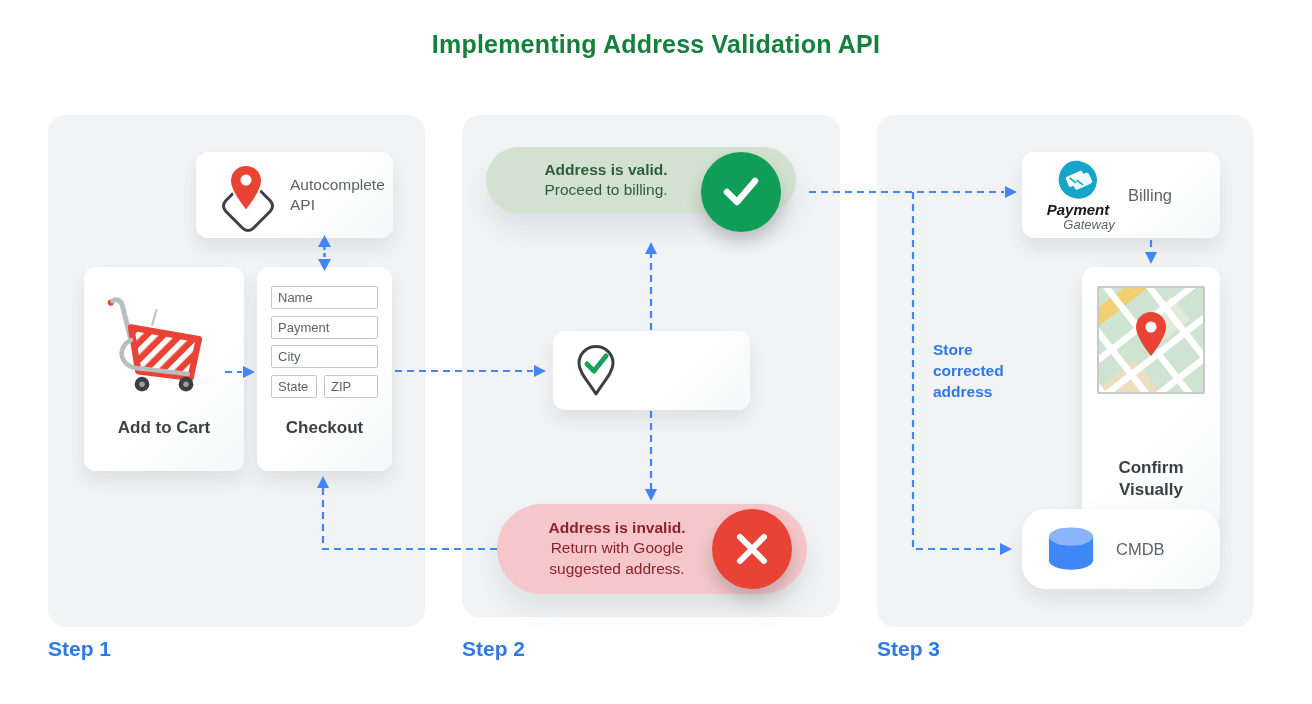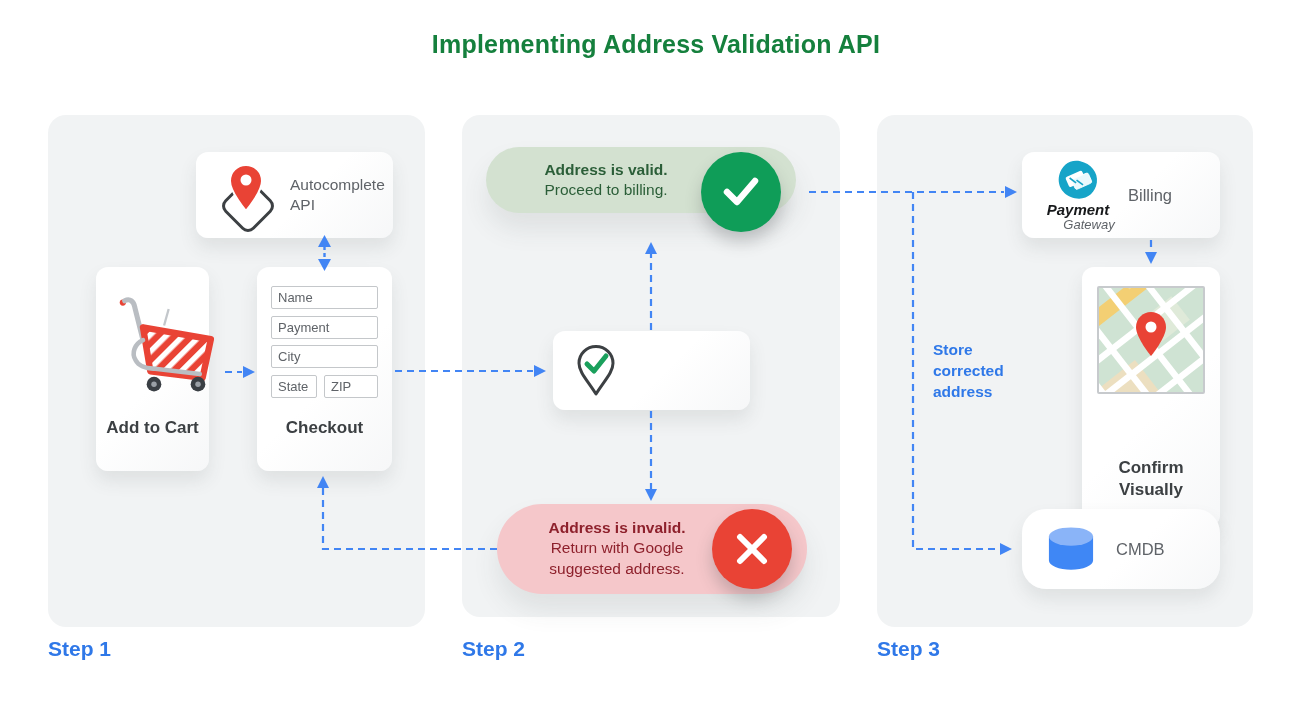--- a/index.html
+++ b/index.html
@@ -108,21 +108,21 @@
     <div style="margin-left:22px;" class="icon-autocomplete">
       <div class="diamond"></div>
       <svg class="pin-overlay" width="34" height="48" viewBox="0 0 34 48">
         <path d="M17 1C8 1 1 8 1 17c0 11 16 30 16 30s16-19 16-30C33 8 26 1 17 1Z" fill="#e94335" stroke="#ffffff" stroke-width="2"></path>
         <circle cx="17" cy="16" r="5.5" fill="#ffffff"></circle>
       </svg>
     </div>
     <div class="card-label" style="margin-left:12px;width:112px;">Autocomplete API</div>
   </div>
 
-  <div class="card" style="left:96px;top:267px;width:113px;height:204px;">
+  <div class="card" style="left:84px;top:267px;width:160px;height:204px;">
     <svg style="position:absolute;left:14px;top:20px;" width="110" height="110" viewBox="0 0 120 120">
       <defs>
         <pattern id="cartstripes" width="13" height="13" patternUnits="userSpaceOnUse" patternTransform="rotate(45)">
           <rect width="13" height="13" fill="#e94335"></rect>
           <rect width="6" height="13" fill="#ffffff"></rect>
         </pattern>
       </defs>
       <circle cx="14" cy="17" r="3.4" fill="#e94335"></circle>
       <path d="M16 15 C22 12 26 16 27 22 L36 58" stroke="#b9bdc2" stroke-width="5.5" fill="none" stroke-linecap="round"></path>
       <line x1="64" y1="24" x2="59" y2="42" stroke="#c3c7cb" stroke-width="2.5"></line>

